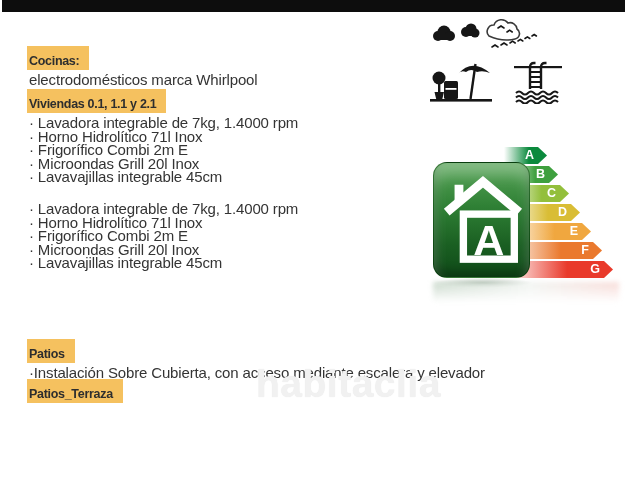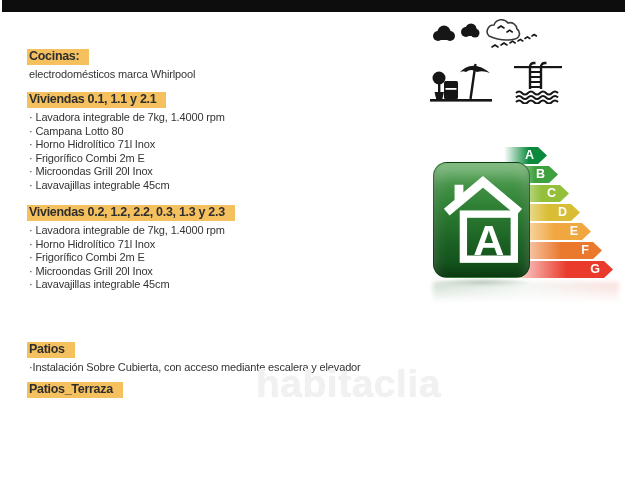--- a/index.html
+++ b/index.html
@@ -7,23 +7,23 @@
     position:relative;width:640px;height:479px;background:#fff;overflow:hidden;
     font-family:"Liberation Sans",sans-serif;color:var(--text,#333);
   }
   .top-bar{position:absolute;left:2px;top:0;width:623px;height:12px;background:var(--bar,#0d0d0d);}
   
   .sec{position:absolute;left:29px;}
   .sec-0{top:46px}.sec-1{top:89px}.sec-2{top:202px}.sec-3{top:339px}.sec-4{top:379px}
   .hl{
     display:inline-block;background:var(--highlight,#f5c15f);
     font-weight:700;font-size:12.5px;line-height:15px;letter-spacing:-0.3px;
-    padding:0 10px 1px 2px;margin:0 0 3px -2px;color:#2e2e2e;
-  }
-  .line{font-size:11px;line-height:13.6px;letter-spacing:-0.15px;font-weight:500;color:#343434;white-space:nowrap;}
+    padding:8px 10px 1px 2px;margin:0 0 3px -2px;color:#2e2e2e;
+  }
+  .line{font-size:15px;line-height:13.6px;letter-spacing:-0.15px;font-weight:500;color:#343434;white-space:nowrap;}
   
   .watermark{
     position:absolute;left:256px;top:362px;font-size:39px;font-weight:700;letter-spacing:0.5px;
     color:#f1f1f1;text-shadow:0 0 1px #e7e7e7;
   }
   
   .icon{position:absolute;color:var(--icon,#161616);}
   .icon-clouds{left:428px;top:14px;}
   .icon-beach{left:430px;top:58px;}
   .icon-pool{left:514px;top:58px;}
@@ -70,29 +70,27 @@
   <div class="top-bar"></div>
 
   <div class="sec sec-0">
     <span class="hl">Cocinas:</span>
     <div class="line">electrodomésticos marca Whirlpool</div>
   </div>
 
   <div class="sec sec-1">
     <span class="hl">Viviendas 0.1, 1.1 y 2.1</span>
     <div class="line">· Lavadora integrable de 7kg, 1.4000 rpm</div>
-    <div class="line">· Campana Lotto 80</div>
     <div class="line">· Horno Hidrolítico 71l Inox</div>
     <div class="line">· Frigorífico Combi 2m E</div>
     <div class="line">· Microondas Grill 20l Inox</div>
     <div class="line">· Lavavajillas integrable 45cm</div>
   </div>
 
   <div class="sec sec-2">
-    <span class="hl">Viviendas 0.2, 1.2, 2.2, 0.3, 1.3 y 2.3</span>
     <div class="line">· Lavadora integrable de 7kg, 1.4000 rpm</div>
     <div class="line">· Horno Hidrolítico 71l Inox</div>
     <div class="line">· Frigorífico Combi 2m E</div>
     <div class="line">· Microondas Grill 20l Inox</div>
     <div class="line">· Lavavajillas integrable 45cm</div>
   </div>
 
   <div class="sec sec-3">
     <span class="hl">Patios</span>
     <div class="line">·Instalación Sobre Cubierta, con acceso mediante escalera y elevador</div>

